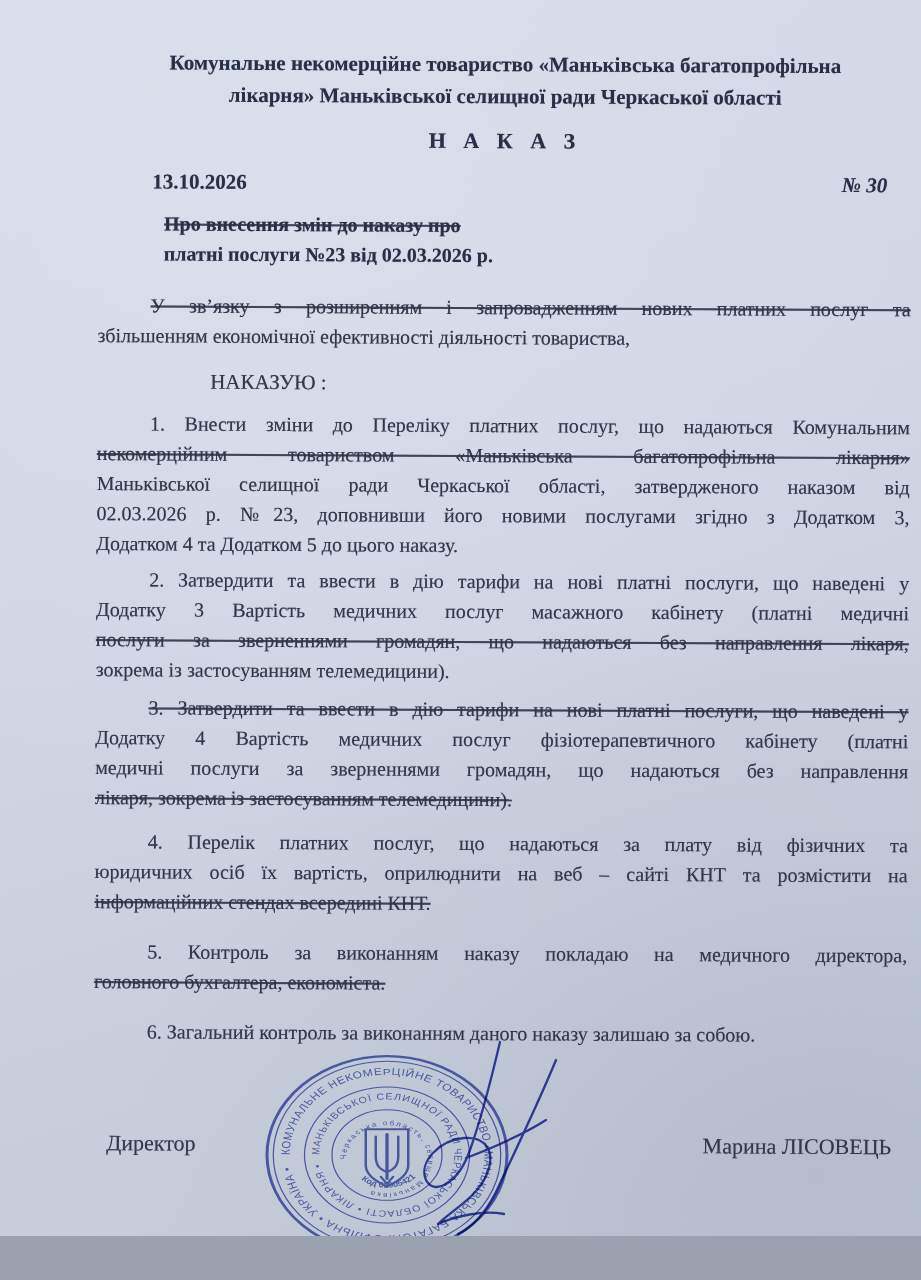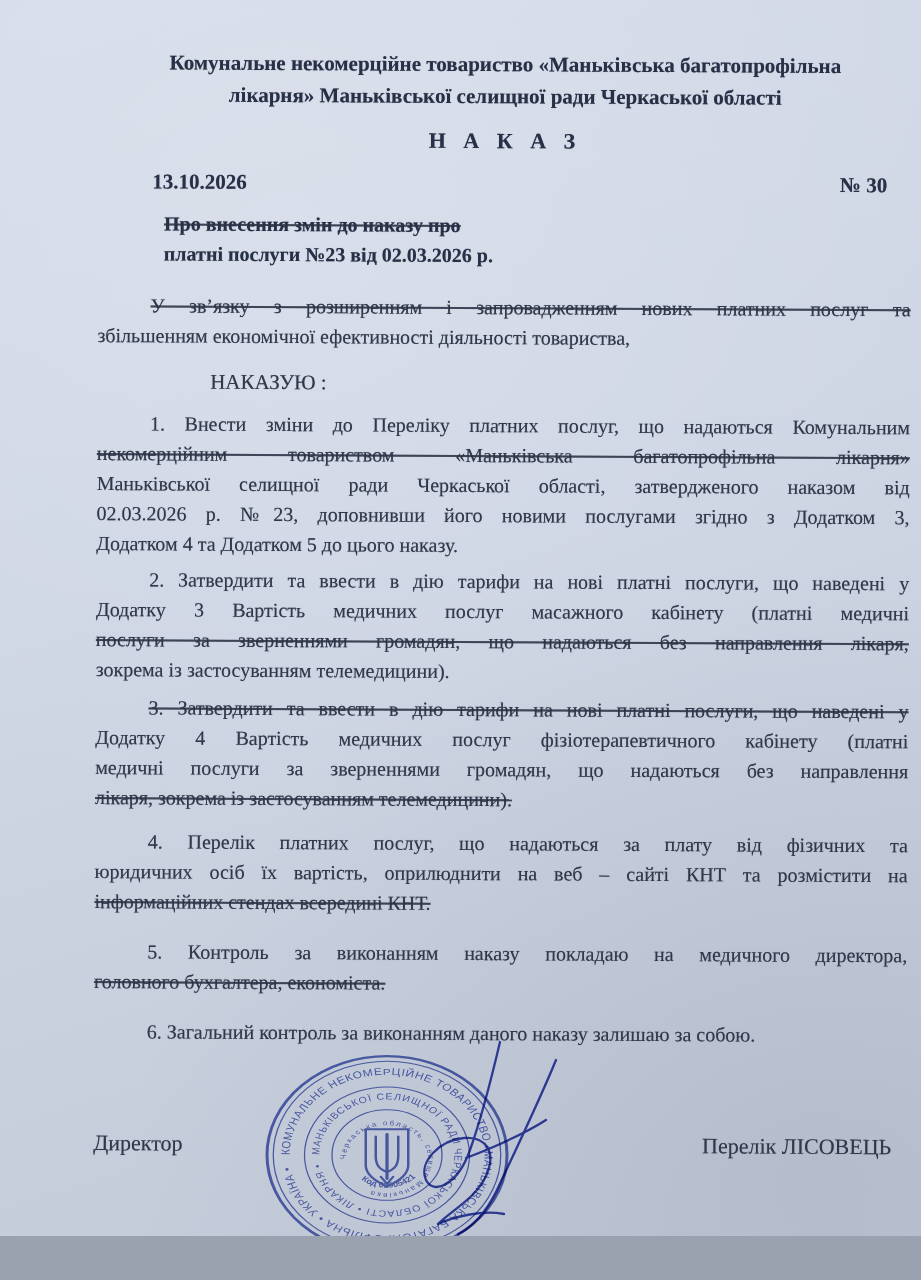--- a/index.html
+++ b/index.html
@@ -37,21 +37,21 @@
     margin-top:14px;
     color:#273047;
   }
   .meta{
     display:flex;justify-content:space-between;align-items:baseline;
     margin-top:12px;
     font-weight:700;font-size:21px;line-height:30px;
     color:#273047;
   }
   .meta .date{margin-left:54px;}
-  .meta .num{margin-right:24px;}
+  .meta .num{margin-right:24px;font-style:italic;}
   .subject{
     margin:12px 0 0 66px;
     font-weight:700;font-size:21px;line-height:31px;
     color:#273047;
     max-width:520px;
   }
   .subject .line{text-align:left;}
   .para{font-size:20px;line-height:30px;}
   .para .line{
     text-align:justify;
@@ -73,21 +73,21 @@
   .p2{margin-top:6px;}
   .p3{margin-top:8px;}
   .p4{margin-top:14px;}
   .p5{margin-top:20px;}
   .p6{margin-top:20px;}
   .sig-row{
     display:flex;justify-content:space-between;align-items:baseline;
     margin-top:82px;
     font-size:22px;line-height:30px;
   }
-  .sig-row .role{}
+  .sig-row .role{margin-left:13px;}
   .sig-row .name{margin-right:15px;}
   .stamp{
     position:absolute;left:262px;top:1052px;
     width:250px;height:206px;
     opacity:.85;
     mix-blend-mode:multiply;
     filter:blur(.3px);
   }
   .autograph{
     position:absolute;left:396px;top:1038px;
@@ -152,21 +152,21 @@
     <div class="para p5">
         <div class="line indent">5. Контроль за виконанням наказу покладаю на медичного директора,</div>
         <div class="line strike last">головного бухгалтера, економіста.</div>
       </div>
     <div class="para p6">
         <div class="line indent last">6.  Загальний контроль за виконанням даного наказу залишаю за собою.</div>
       </div>
 
     <div class="sig-row">
       <span class="role">Директор</span>
-      <span class="name">Перелік ЛІСОВЕЦЬ</span>
+      <span class="name">Марина ЛІСОВЕЦЬ</span>
     </div>
 
   </div>
 
   <svg class="stamp" viewBox="0 0 200 200" preserveAspectRatio="none" aria-hidden="true">
     <g fill="none" stroke="#4355b2">
       <circle cx="100" cy="100" r="96" stroke-width="2.4"></circle>
       <circle cx="100" cy="100" r="91" stroke-width="1"></circle>
       <circle cx="100" cy="100" r="66" stroke-width="1"></circle>
       <circle cx="100" cy="100" r="44" stroke-width="1"></circle>

